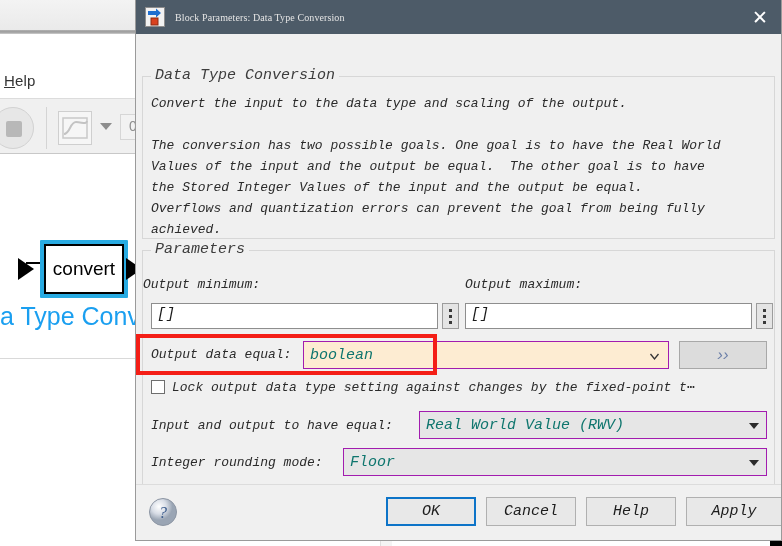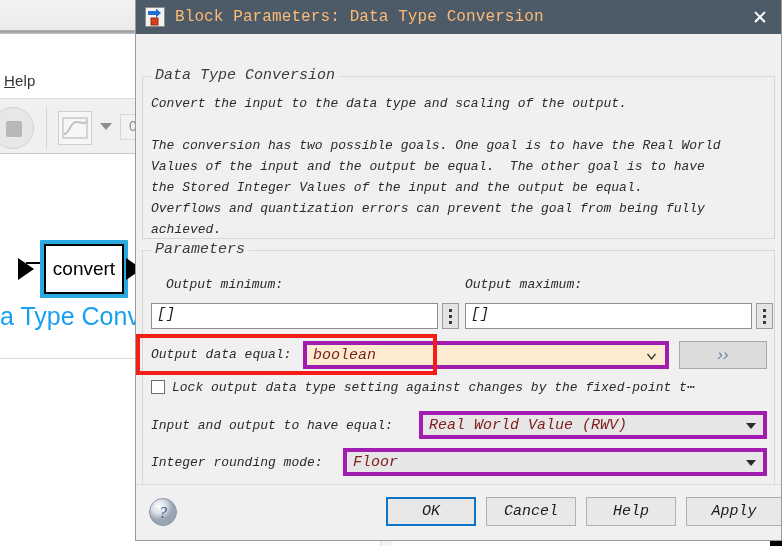--- a/index.html
+++ b/index.html
@@ -100,22 +100,22 @@
     position: absolute; left: 135px; top: 0px; width: 647px; height: 541px;
     background: #f0f0f0; border: 1px solid #9a9a9a; border-top: none;
     display: flex; flex-direction: column;
   }
   .titlebar {
     height: 34px; background: #4d5b68; display: flex; align-items: center;
     padding: 0 6px 0 9px; flex: 0 0 34px;
   }
   .title-icon { width: 20px; height: 20px; position: relative; flex: 0 0 20px; margin-right: 10px; }
   .title-text {
-    color: #fdba74; font-size: 16px; flex: 1;
-    font-family: Liberation Mono, monospace; letter-spacing: .1px;
+    color: #e5e5e5; font-size: 10px; flex: 1;
+    font-family: Liberation Serif, serif; letter-spacing: .1px;
   }
   .title-close {
     width: 30px; height: 30px; color: #ffffff; font-size: 19px;
     display: flex; align-items: center; justify-content: center; cursor: pointer;
   }
 
   .dlg-body { flex: 1; position: relative; background: #f0f0f0; padding: 0; overflow: hidden; font-style: italic; }
 
   .group {
     position: absolute; border: 1px solid #d7d7d7; border-radius: 0;
@@ -146,23 +146,23 @@
     font-size: 15px; color: #1a1a1a; padding: 2px 5px; outline: none;
   }
   .spinbtn {
     position: absolute; width: 17px; background: #e4e4e4; border: 1px solid #9c9c9c;
     display: flex; flex-direction: column; align-items: center; justify-content: center; gap: 3px;
     cursor: pointer;
   }
   .spinbtn i { width: 3px; height: 3px; background: #3a3a3a; display:block; border-radius:0; }
 
   .combo {
-    position: absolute; border: 4px solid #a21caf; background: #e6e6e6;
+    position: absolute; border: 1px solid #a21caf; background: #e6e6e6;
     display: flex; align-items: center; padding: 0 6px;
-    font-family: "Liberation Mono", "DejaVu Sans Mono", monospace; font-size: 15px; color: #7f1d1d;
+    font-family: "Liberation Mono", "DejaVu Sans Mono", monospace; font-size: 15px; color: #0f766e;
     cursor: pointer;
   }
   .combo.cream { background: #fdecd2; }
   .combo .caret-dn {
     position: absolute; right: 7px; top: 50%; margin-top: -2px;
     width: 0; height: 0; border-left: 5px solid transparent; border-right: 5px solid transparent;
     border-top: 6px solid #2b2b2b;
   }
   .combo .caret-thin {
     position: absolute; right: 8px; top: 50%; margin-top: -5px;
@@ -268,21 +268,21 @@
 The conversion has two possible goals. One goal is to have the Real World
 Values of the input and the output be equal.  The other goal is to have
 the Stored Integer Values of the input and the output be equal.
 Overflows and quantization errors can prevent the goal from being fully
 achieved.</div>
       </div>
 
       <div class="group" id="params-group">
         <div class="group-legend">Parameters</div>
 
-        <div class="lbl mono" style="left:23px; top:26px;">Output minimum:</div>
+        <div class="lbl mono" style="left:0; top:26px;">Output minimum:</div>
         <div class="tfield" style="left:8px; top:52px; width:287px; height:26px;">[]</div>
         <div class="spinbtn" style="left:299px; top:52px; height:26px;">
             <i></i>
             <i></i>
             <i></i>
           </div>
 
         <div class="lbl mono" style="left:322px; top:26px;">Output maximum:</div>
         <div class="tfield" style="left:322px; top:52px; width:287px; height:26px;">[]</div>
         <div class="spinbtn" style="left:613px; top:52px; height:26px;">

